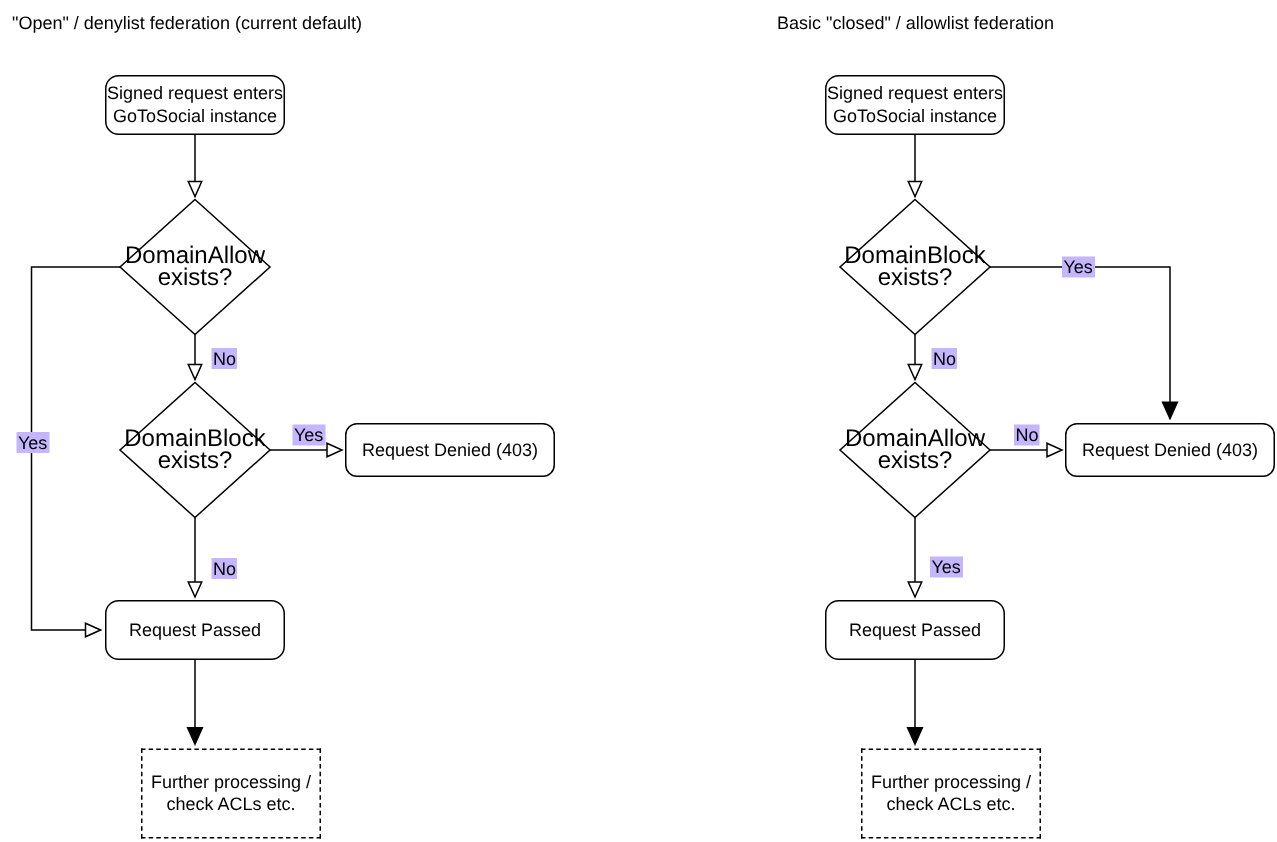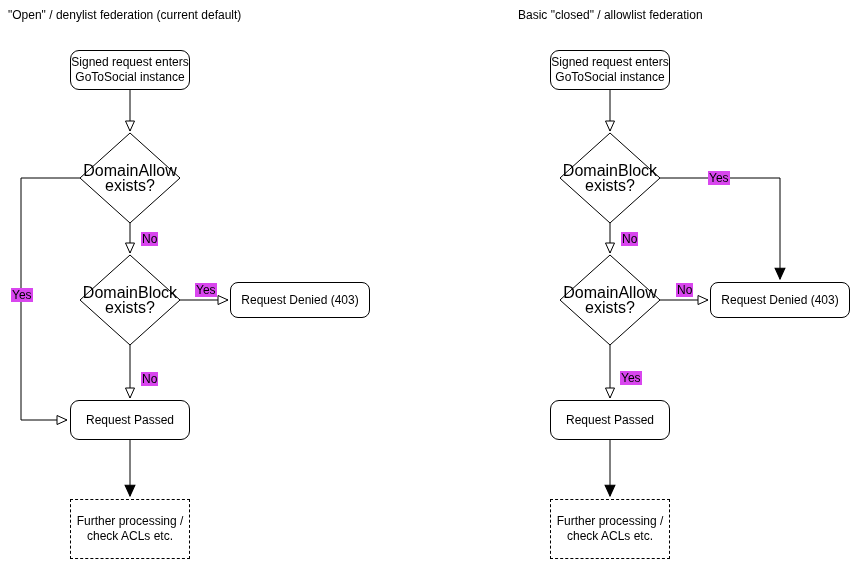--- a/index.html
+++ b/index.html
@@ -32,35 +32,35 @@
     flex-direction: column;
     align-items: center;
     justify-content: center;
     text-align: center;
     font-size: 12px;
     line-height: 15px;
     background: #ffffff;
     border: 1px solid #000000;
   }
   .node.rounded { border-radius: 9px; align-items: center; }
-  .node.dashed { border-style: dashed; border-radius: 0; }
+  .node.dashed { border-style: dashed; border-radius: 0; margin-left: 24px; }
   .diamond-text {
     position: absolute;
     width: 100px;
     text-align: center;
     font-size: 16px;
     line-height: 15px;
     background: transparent;
     pointer-events: none;
   }
   .edge-label {
     position: absolute;
     font-size: 12px;
     line-height: 14px;
-    background: #d946ef;
+    background: #c4b5fd;
     padding: 0 1px;
     white-space: nowrap;
   }
 </style>
 </head>
 <body>
 
 <div class="canvas">
 
   <svg class="connector-layer" width="851" height="561" viewBox="0 0 851 561" xmlns="http://www.w3.org/2000/svg">

